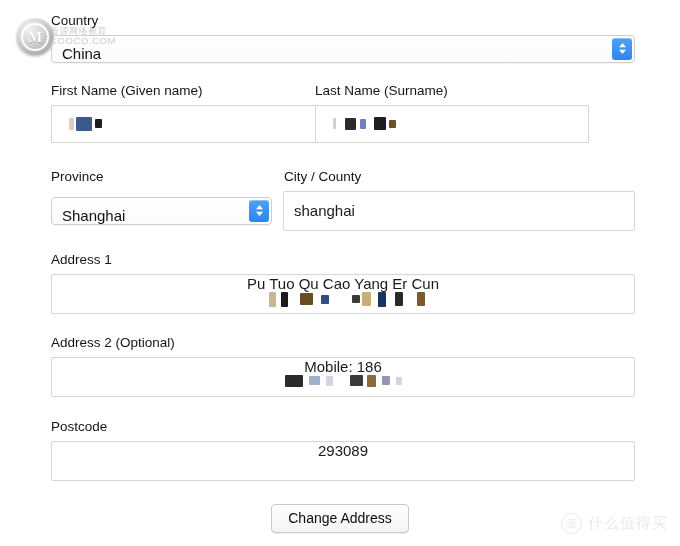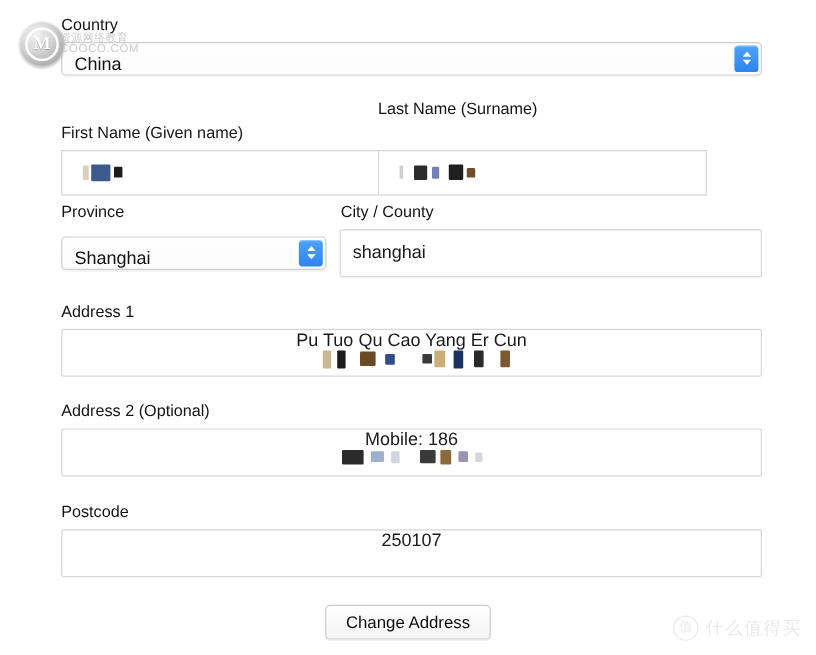--- a/index.html
+++ b/index.html
@@ -164,21 +164,21 @@
   }
   .stepper svg { display: block; }
 
   
   .row-country { position: absolute; left: 0; top: 14px; width: 584px; }
   .row-country .label { position: relative; z-index: 5; }
 
   
   .row-names { position: absolute; left: 0; top: 84px; width: 538px; }
   .names-labels { display: flex; }
-  .names-labels .label:first-child { width: 264px; margin-top: 20px; }
+  .names-labels .label:first-child { width: 264px; }
   .names-boxes { display: flex; }
   .names-boxes .field { width: 265px; border-radius: 0; }
   .names-boxes .field + .field { width: 273px; border-left: none; }
 
   
   .row-region { position: absolute; left: 0; top: 170px; width: 584px; }
   .region-labels { display: flex; }
   .region-labels .lbl-province { width: 233px; }
   .region-boxes { display: flex; align-items: center; }
   .region-boxes .select { width: 221px; }
@@ -330,21 +330,21 @@
           <span class="blk" style="width:9px;height:12px;background:#8a6a3a;margin-left:-1px;"></span>
           <span class="blk" style="width:8px;height:9px;background:#9b93b5;margin-left:1px;"></span>
           <span class="blk" style="width:6px;height:8px;background:#d5d5dd;margin-left:1px;"></span>
         </span>
       </div>
     </div>
 
     <div class="row-block row-post">
       <div class="label">Postcode</div>
       <div class="field">
-        <span>250107</span>
+        <span>293089</span>
       </div>
     </div>
 
   </div>
 
   <div class="btn-row">
     <button class="btn" type="button">Change Address</button>
   </div>
 
   <div class="wm-smzdm">

